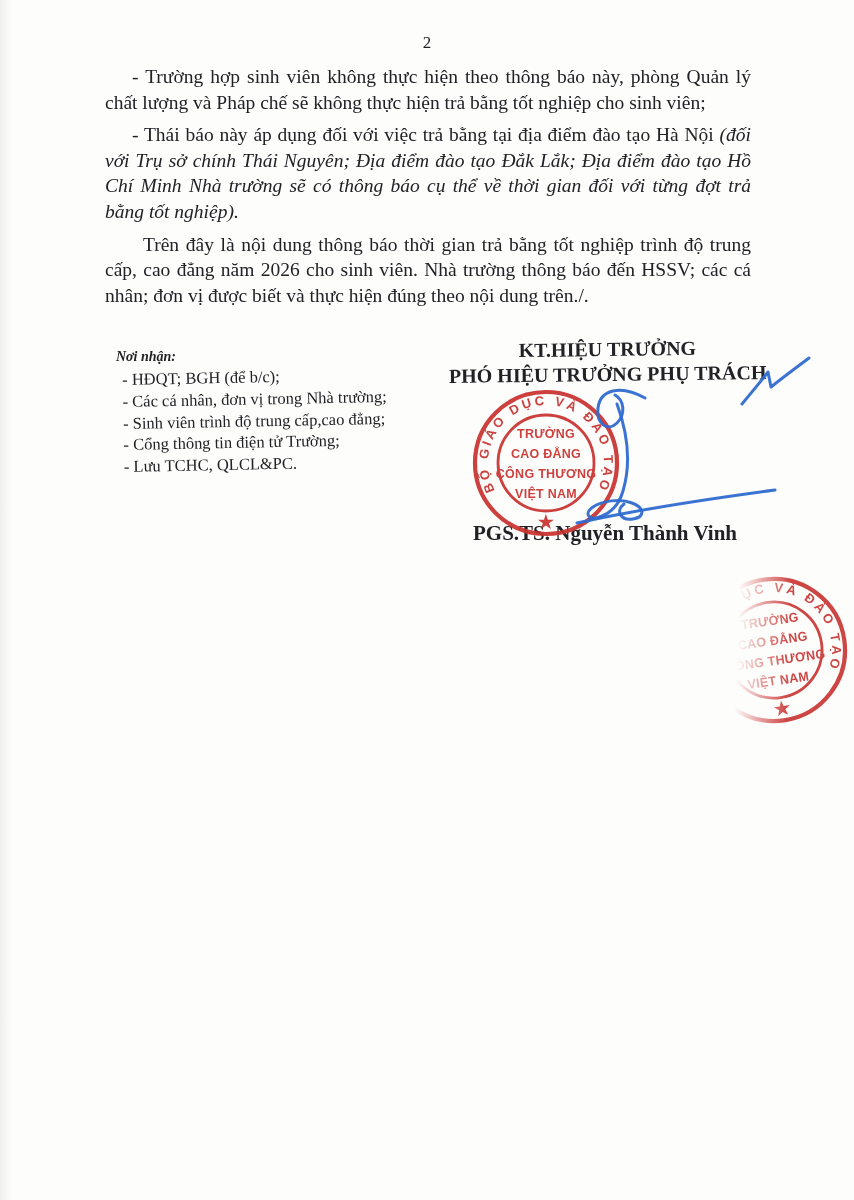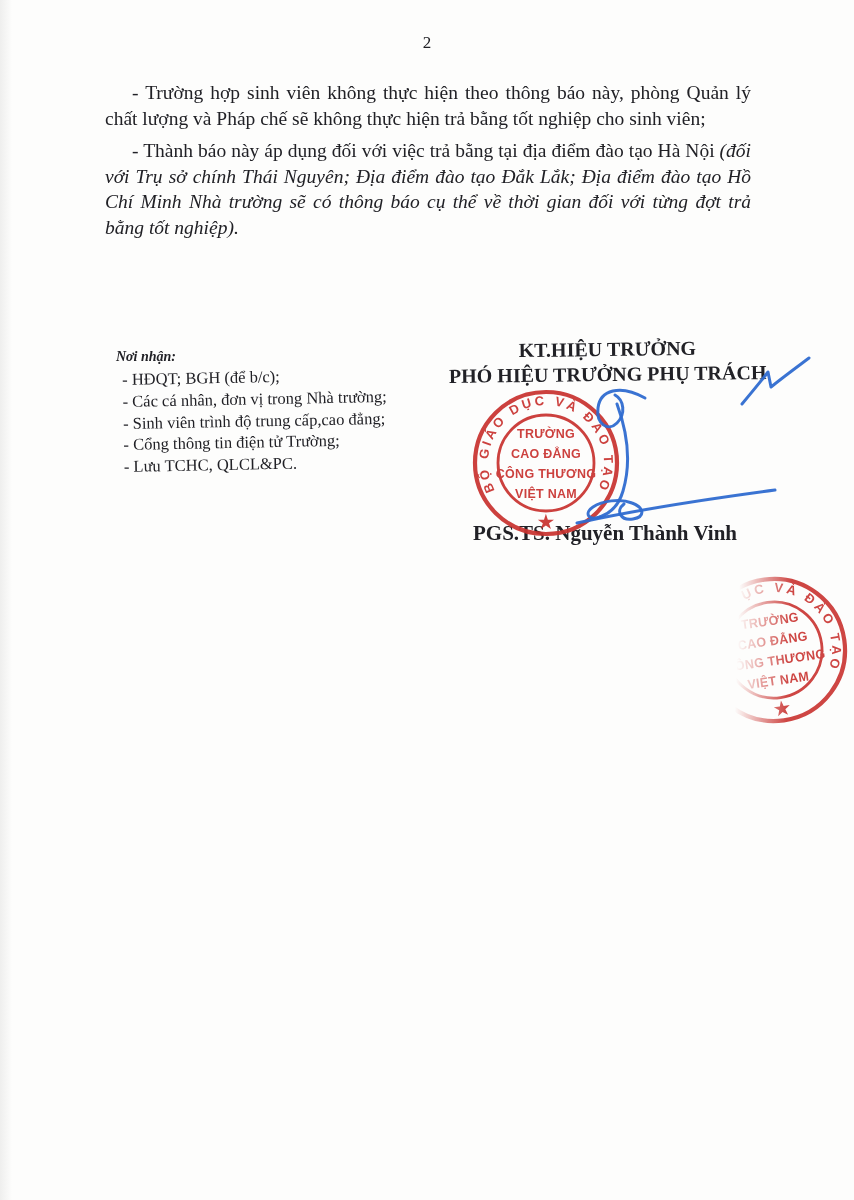--- a/index.html
+++ b/index.html
@@ -21,21 +21,21 @@
     content:"";
     position:absolute;left:0;top:0;bottom:0;width:12px;
     background:linear-gradient(to right, rgba(110,110,110,.10), rgba(110,110,110,0));
     pointer-events:none;
   }
   .page-number{
     position:absolute;top:33px;left:0;width:854px;
     text-align:center;font-size:17px;
   }
   .body-text{
-    position:absolute;left:105px;top:80px;width:646px;
+    position:absolute;left:105px;top:64px;width:646px;
     font-size:19.5px;line-height:25.6px;text-align:justify;
   }
   .para{margin:0 0 7px 0;text-indent:27px;}
   .para.indent-lg{text-indent:38px;}
   .para i{font-style:italic;margin-top:44px;}
   .recipients{position:absolute;left:116px;top:349px;width:330px;}
   .recipients-label{font-weight:bold;font-style:italic;font-size:14px;}
   .recipients-list{
     list-style:none;margin:4px 0 0 6px;padding:0;
     font-size:16.5px;line-height:21.8px;
@@ -83,21 +83,22 @@
 </style>
 </head>
 <body>
 
 <div class="page">
 
   <div class="page-number">2</div>
 
   <div class="body-text">
     <p class="para"><span>- Trường hợp sinh viên không thực hiện theo thông báo này, phòng Quản lý chất lượng và Pháp chế sẽ không thực hiện trả bằng tốt nghiệp cho sinh viên;</span><i></i></p>
-    <p class="para"><span>- Thành báo này áp dụng đối với việc trả bằng tại địa điểm đào tạo Hà Nội </span><i>(đối với Trụ sở chính Thái Nguyên; Địa điểm đào tạo Đắk Lắk; Địa điểm đào tạo Hồ Chí Minh Nhà trường sẽ có thông báo cụ thể về thời gian đối với từng đợt trả bằng tốt nghiệp).</i></p>
+    <p class="para"><span>- Thái báo này áp dụng đối với việc trả bằng tại địa điểm đào tạo Hà Nội </span><i>(đối với Trụ sở chính Thái Nguyên; Địa điểm đào tạo Đắk Lắk; Địa điểm đào tạo Hồ Chí Minh Nhà trường sẽ có thông báo cụ thể về thời gian đối với từng đợt trả bằng tốt nghiệp).</i></p>
+    <p class="para indent-lg"><span>Trên đây là nội dung thông báo thời gian trả bằng tốt nghiệp trình độ trung cấp, cao đẳng năm 2026 cho sinh viên. Nhà trường thông báo đến HSSV; các cá nhân; đơn vị được biết và thực hiện đúng theo nội dung trên./.</span><i></i></p>
   </div>
 
   <div class="recipients">
     <div class="recipients-label">Nơi nhận:</div>
     <ul class="recipients-list">
       <li>- HĐQT; BGH (để b/c);</li>
       <li>- Các cá nhân, đơn vị trong Nhà trường;</li>
       <li>- Sinh viên trình độ trung cấp,cao đẳng;</li>
       <li>- Cổng thông tin điện tử Trường;</li>
       <li>- Lưu TCHC, QLCL&amp;PC.</li>

